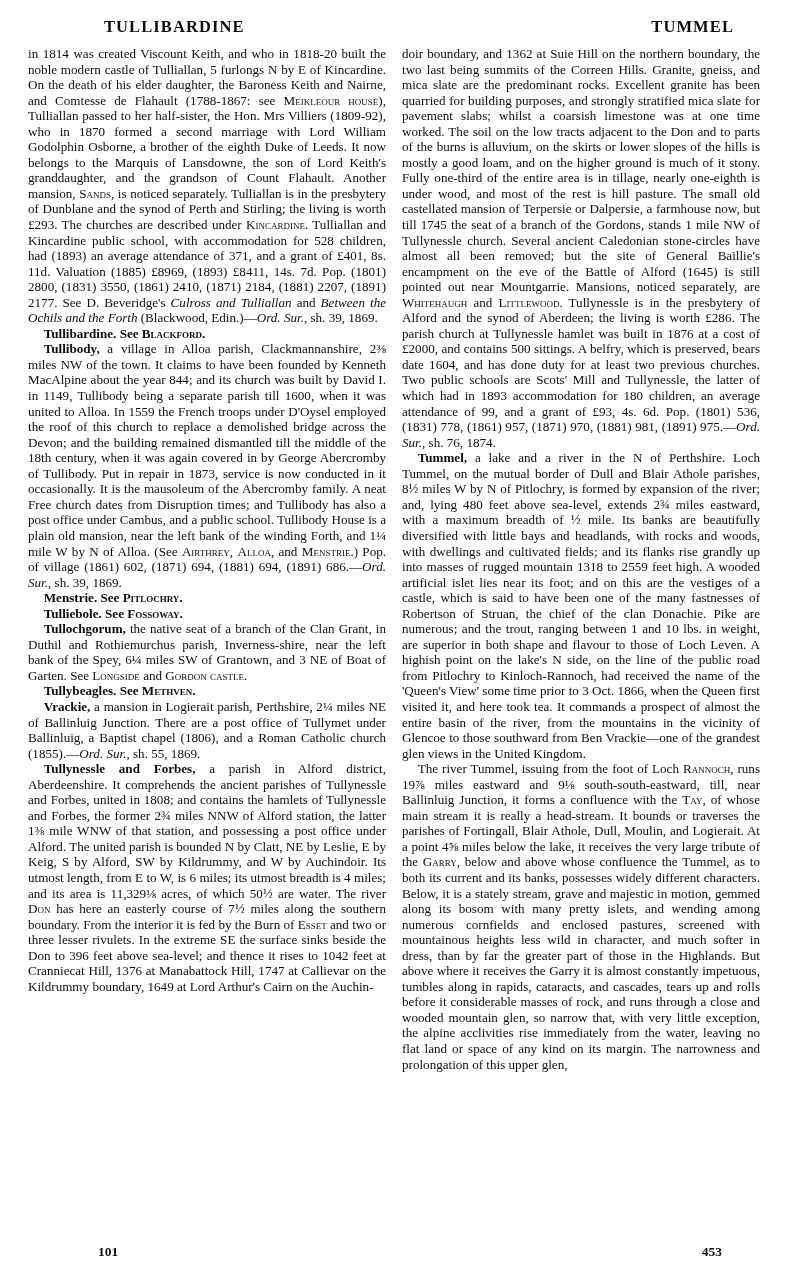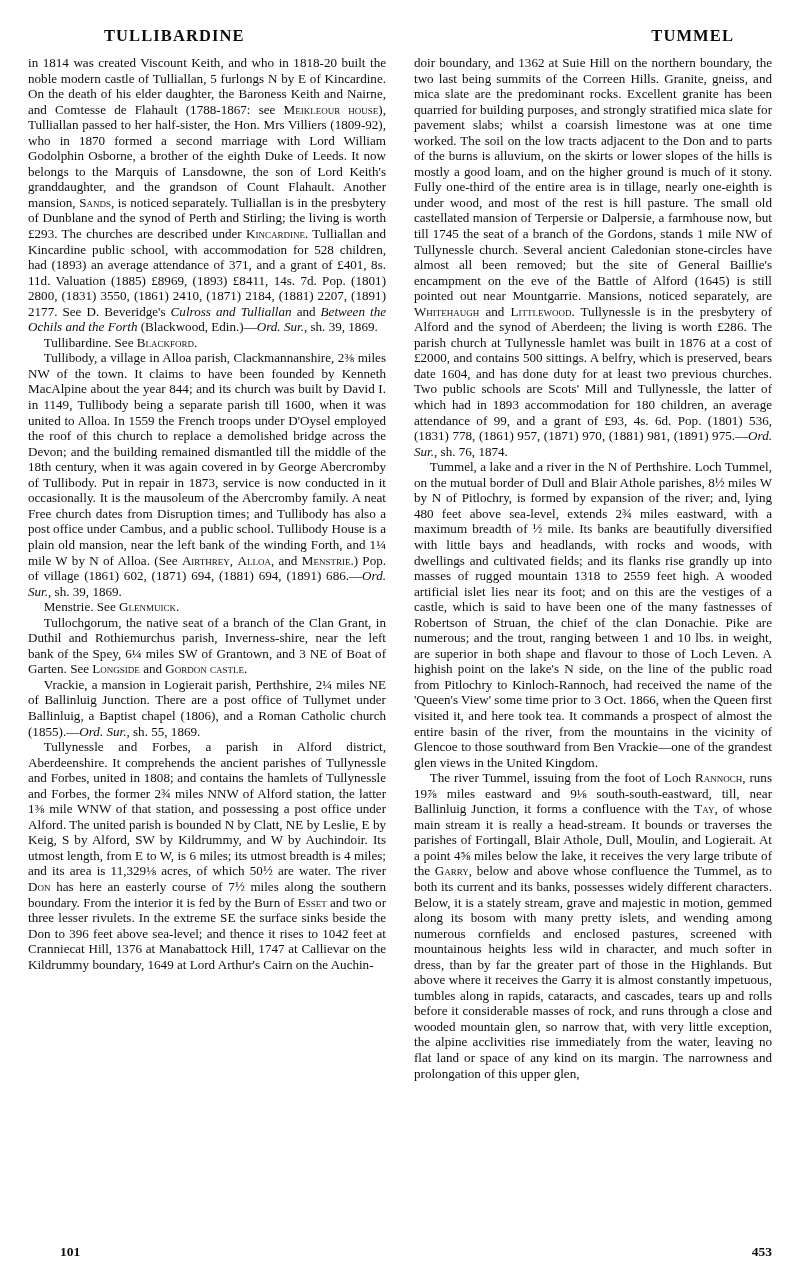--- a/index.html
+++ b/index.html
@@ -11,100 +11,103 @@
     width: 800px;
     height: 1268px;
     font-family: "Liberation Serif", serif;
     color: #0d0d0d;
   }
   .page {
     position: relative;
     width: 800px;
     height: 1268px;
     box-sizing: border-box;
-    padding: 26px 28px 10px 28px;
+    padding: 17px 28px 10px 28px;
   }
   .running-head {
     display: flex;
     justify-content: space-between;
     font-size: 16.5px;
     font-weight: bold;
     letter-spacing: 1.1px;
     margin-bottom: 9px;
     padding: 0 6px;
   }
   .running-head .rh-left {
     margin-left: 70px;
   }
   .running-head .rh-right {
     margin-right: 32px;
   }
   .columns {
     display: flex;
-    gap: 28px;
+    gap: 16px;
     height: 1185px;
   }
   .col {
     width: 358px;
     font-size: 13.1px;
     line-height: 15.55px;
     text-align: justify;
     text-justify: inter-word;
     hyphens: none;
   }
   .col p {
     margin: 0;
     text-indent: 1.2em;
   }
   .col p.noindent {
     text-indent: 0;
   }
   .entry-head {
-    font-weight: normal;
+    font-weight: bold;
   }
   .sc {
     font-variant: small-caps;
   }
   .ital {
     font-style: italic;
   }
   .footer {
     position: absolute;
     bottom: 8px;
     left: 28px;
     right: 28px;
     display: flex;
     justify-content: space-between;
     font-size: 13.5px;
     font-weight: bold;
   }
   .footer .pg-left {
-    margin-left: 32px;
+    margin-left: 70px;
   }
   .footer .pg-right {
+    margin-right: 50px;
   }
 </style>
 </head>
 <body>
 
 <div class="page">
 
   <div class="running-head">
     <span class="rh-left">TULLIBARDINE</span>
     <span class="rh-right">TUMMEL</span>
   </div>
 
   <div class="columns">
 
     <div class="col">
       <p class="noindent"><span>in 1814 was created Viscount Keith, and who in 1818-20 built the noble modern castle of Tulliallan, 5 furlongs N by E of Kincardine. On the death of his elder daughter, the Baroness Keith and Nairne, and Comtesse de Flahault (1788-1867: see <span class="sc">Meikleour house</span>), Tulliallan passed to her half-sister, the Hon. Mrs Villiers (1809-92), who in 1870 formed a second marriage with Lord William Godolphin Osborne, a brother of the eighth Duke of Leeds. It now belongs to the Marquis of Lansdowne, the son of Lord Keith's granddaughter, and the grandson of Count Flahault. Another mansion, <span class="sc">Sands</span>, is noticed separately. Tulliallan is in the presbytery of Dunblane and the synod of Perth and Stirling; the living is worth £293. The churches are described under <span class="sc">Kincardine</span>. Tulliallan and Kincardine public school, with accommodation for 528 children, had (1893) an average attendance of 371, and a grant of £401, 8s. 11d. Valuation (1885) £8969, (1893) £8411, 14s. 7d. Pop. (1801) 2800, (1831) 3550, (1861) 2410, (1871) 2184, (1881) 2207, (1891) 2177. See D. Beveridge's <span class="ital">Culross and Tulliallan</span> and <span class="ital">Between the Ochils and the Forth</span> (Blackwood, Edin.)—<span class="ital">Ord. Sur.</span>, sh. 39, 1869.</span></p>
       <p><span class="entry-head"><span class="entry-head">Tullibardine.</span> See <span class="sc">Blackford</span>.</span></p>
       <p><span><span class="entry-head">Tullibody,</span> a village in Alloa parish, Clackmannanshire, 2⅜ miles NW of the town. It claims to have been founded by Kenneth MacAlpine about the year 844; and its church was built by David I. in 1149, Tullibody being a separate parish till 1600, when it was united to Alloa. In 1559 the French troops under D'Oysel employed the roof of this church to replace a demolished bridge across the Devon; and the building remained dismantled till the middle of the 18th century, when it was again covered in by George Abercromby of Tullibody. Put in repair in 1873, service is now conducted in it occasionally. It is the mausoleum of the Abercromby family. A neat Free church dates from Disruption times; and Tullibody has also a post office under Cambus, and a public school. Tullibody House is a plain old mansion, near the left bank of the winding Forth, and 1¼ mile W by N of Alloa. (See <span class="sc">Airthrey</span>, <span class="sc">Alloa</span>, and <span class="sc">Menstrie</span>.) Pop. of village (1861) 602, (1871) 694, (1881) 694, (1891) 686.—<span class="ital">Ord. Sur.</span>, sh. 39, 1869.</span></p>
-      <p><span class="entry-head"><span class="entry-head">Menstrie.</span> See <span class="sc">Glenmuick</span>.</span></p>
+      <p><span class="entry-head"><span class="entry-head">Menstrie.</span> See <span class="sc">Pitlochry</span>.</span></p>
+      <p><span class="entry-head"><span class="entry-head">Tulliebole.</span> See <span class="sc">Fossoway</span>.</span></p>
       <p><span><span class="entry-head">Tullochgorum,</span> the native seat of a branch of the Clan Grant, in Duthil and Rothiemurchus parish, Inverness-shire, near the left bank of the Spey, 6¼ miles SW of Grantown, and 3 NE of Boat of Garten. See <span class="sc">Longside</span> and <span class="sc">Gordon castle</span>.</span></p>
+      <p><span class="entry-head"><span class="entry-head">Tullybeagles.</span> See <span class="sc">Methven</span>.</span></p>
       <p><span><span class="entry-head">Vrackie,</span> a mansion in Logierait parish, Perthshire, 2¼ miles NE of Ballinluig Junction. There are a post office of Tullymet under Ballinluig, a Baptist chapel (1806), and a Roman Catholic church (1855).—<span class="ital">Ord. Sur.</span>, sh. 55, 1869.</span></p>
       <p><span><span class="entry-head">Tullynessle and Forbes,</span> a parish in Alford district, Aberdeenshire. It comprehends the ancient parishes of Tullynessle and Forbes, united in 1808; and contains the hamlets of Tullynessle and Forbes, the former 2¾ miles NNW of Alford station, the latter 1⅜ mile WNW of that station, and possessing a post office under Alford. The united parish is bounded N by Clatt, NE by Leslie, E by Keig, S by Alford, SW by Kildrummy, and W by Auchindoir. Its utmost length, from E to W, is 6 miles; its utmost breadth is 4 miles; and its area is 11,329⅛ acres, of which 50½ are water. The river <span class="sc">Don</span> has here an easterly course of 7½ miles along the southern boundary. From the interior it is fed by the Burn of <span class="sc">Esset</span> and two or three lesser rivulets. In the extreme SE the surface sinks beside the Don to 396 feet above sea-level; and thence it rises to 1042 feet at Cranniecat Hill, 1376 at Manabattock Hill, 1747 at Callievar on the Kildrummy boundary, 1649 at Lord Arthur's Cairn on the Auchin-</span></p>
     </div>
 
     <div class="col">
       <p class="noindent"><span>doir boundary, and 1362 at Suie Hill on the northern boundary, the two last being summits of the Correen Hills. Granite, gneiss, and mica slate are the predominant rocks. Excellent granite has been quarried for building purposes, and strongly stratified mica slate for pavement slabs; whilst a coarsish limestone was at one time worked. The soil on the low tracts adjacent to the Don and to parts of the burns is alluvium, on the skirts or lower slopes of the hills is mostly a good loam, and on the higher ground is much of it stony. Fully one-third of the entire area is in tillage, nearly one-eighth is under wood, and most of the rest is hill pasture. The small old castellated mansion of Terpersie or Dalpersie, a farmhouse now, but till 1745 the seat of a branch of the Gordons, stands 1 mile NW of Tullynessle church. Several ancient Caledonian stone-circles have almost all been removed; but the site of General Baillie's encampment on the eve of the Battle of Alford (1645) is still pointed out near Mountgarrie. Mansions, noticed separately, are <span class="sc">Whitehaugh</span> and <span class="sc">Littlewood</span>. Tullynessle is in the presbytery of Alford and the synod of Aberdeen; the living is worth £286. The parish church at Tullynessle hamlet was built in 1876 at a cost of £2000, and contains 500 sittings. A belfry, which is preserved, bears date 1604, and has done duty for at least two previous churches. Two public schools are Scots' Mill and Tullynessle, the latter of which had in 1893 accommodation for 180 children, an average attendance of 99, and a grant of £93, 4s. 6d. Pop. (1801) 536, (1831) 778, (1861) 957, (1871) 970, (1881) 981, (1891) 975.—<span class="ital">Ord. Sur.</span>, sh. 76, 1874.</span></p>
       <p><span><span class="entry-head">Tummel,</span> a lake and a river in the N of Perthshire. Loch Tummel, on the mutual border of Dull and Blair Athole parishes, 8½ miles W by N of Pitlochry, is formed by expansion of the river; and, lying 480 feet above sea-level, extends 2¾ miles eastward, with a maximum breadth of ½ mile. Its banks are beautifully diversified with little bays and headlands, with rocks and woods, with dwellings and cultivated fields; and its flanks rise grandly up into masses of rugged mountain 1318 to 2559 feet high. A wooded artificial islet lies near its foot; and on this are the vestiges of a castle, which is said to have been one of the many fastnesses of Robertson of Struan, the chief of the clan Donachie. Pike are numerous; and the trout, ranging between 1 and 10 lbs. in weight, are superior in both shape and flavour to those of Loch Leven. A highish point on the lake's N side, on the line of the public road from Pitlochry to Kinloch-Rannoch, had received the name of the 'Queen's View' some time prior to 3 Oct. 1866, when the Queen first visited it, and here took tea. It commands a prospect of almost the entire basin of the river, from the mountains in the vicinity of Glencoe to those southward from Ben Vrackie—one of the grandest glen views in the United Kingdom.</span></p>
       <p><span>The river Tummel, issuing from the foot of Loch <span class="sc">Rannoch</span>, runs 19⅞ miles eastward and 9⅛ south-south-eastward, till, near Ballinluig Junction, it forms a confluence with the <span class="sc">Tay</span>, of whose main stream it is really a head-stream. It bounds or traverses the parishes of Fortingall, Blair Athole, Dull, Moulin, and Logierait. At a point 4⅝ miles below the lake, it receives the very large tribute of the <span class="sc">Garry</span>, below and above whose confluence the Tummel, as to both its current and its banks, possesses widely different characters. Below, it is a stately stream, grave and majestic in motion, gemmed along its bosom with many pretty islets, and wending among numerous cornfields and enclosed pastures, screened with mountainous heights less wild in character, and much softer in dress, than by far the greater part of those in the Highlands. But above where it receives the Garry it is almost constantly impetuous, tumbles along in rapids, cataracts, and cascades, tears up and rolls before it considerable masses of rock, and runs through a close and wooded mountain glen, so narrow that, with very little exception, the alpine acclivities rise immediately from the water, leaving no flat land or space of any kind on its margin. The narrowness and prolongation of this upper glen,</span></p>
     </div>
 

